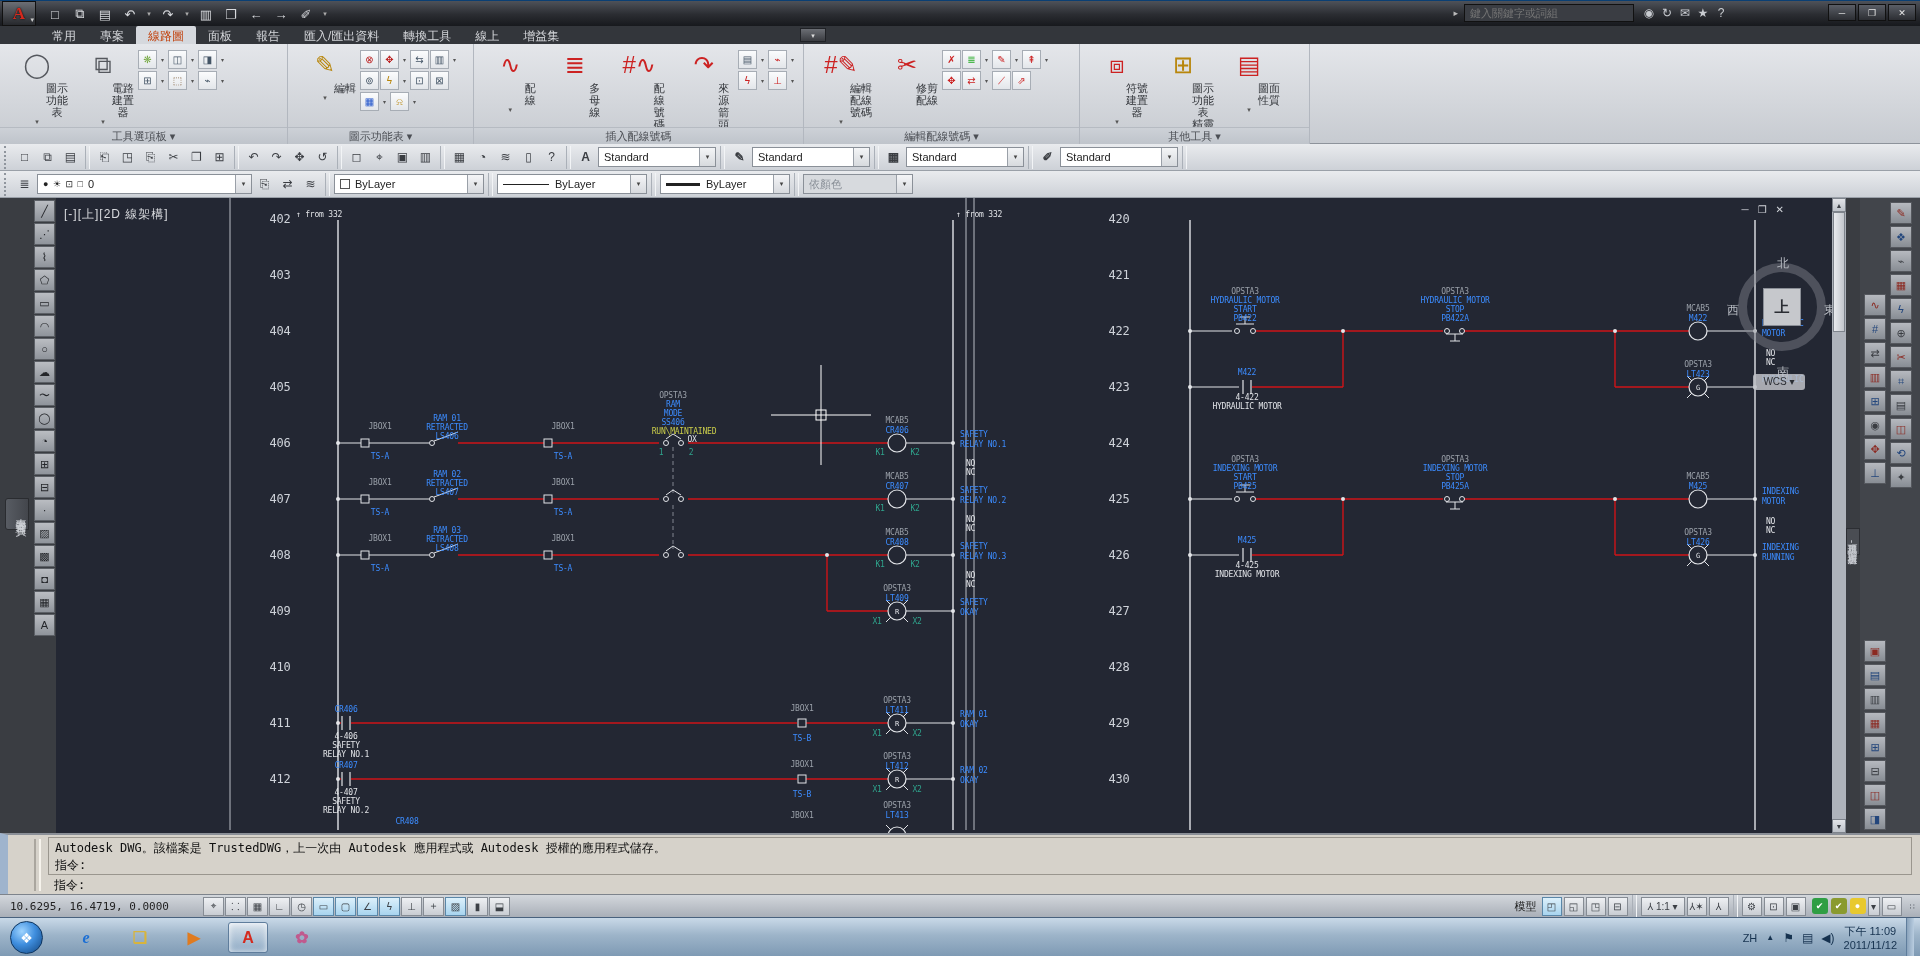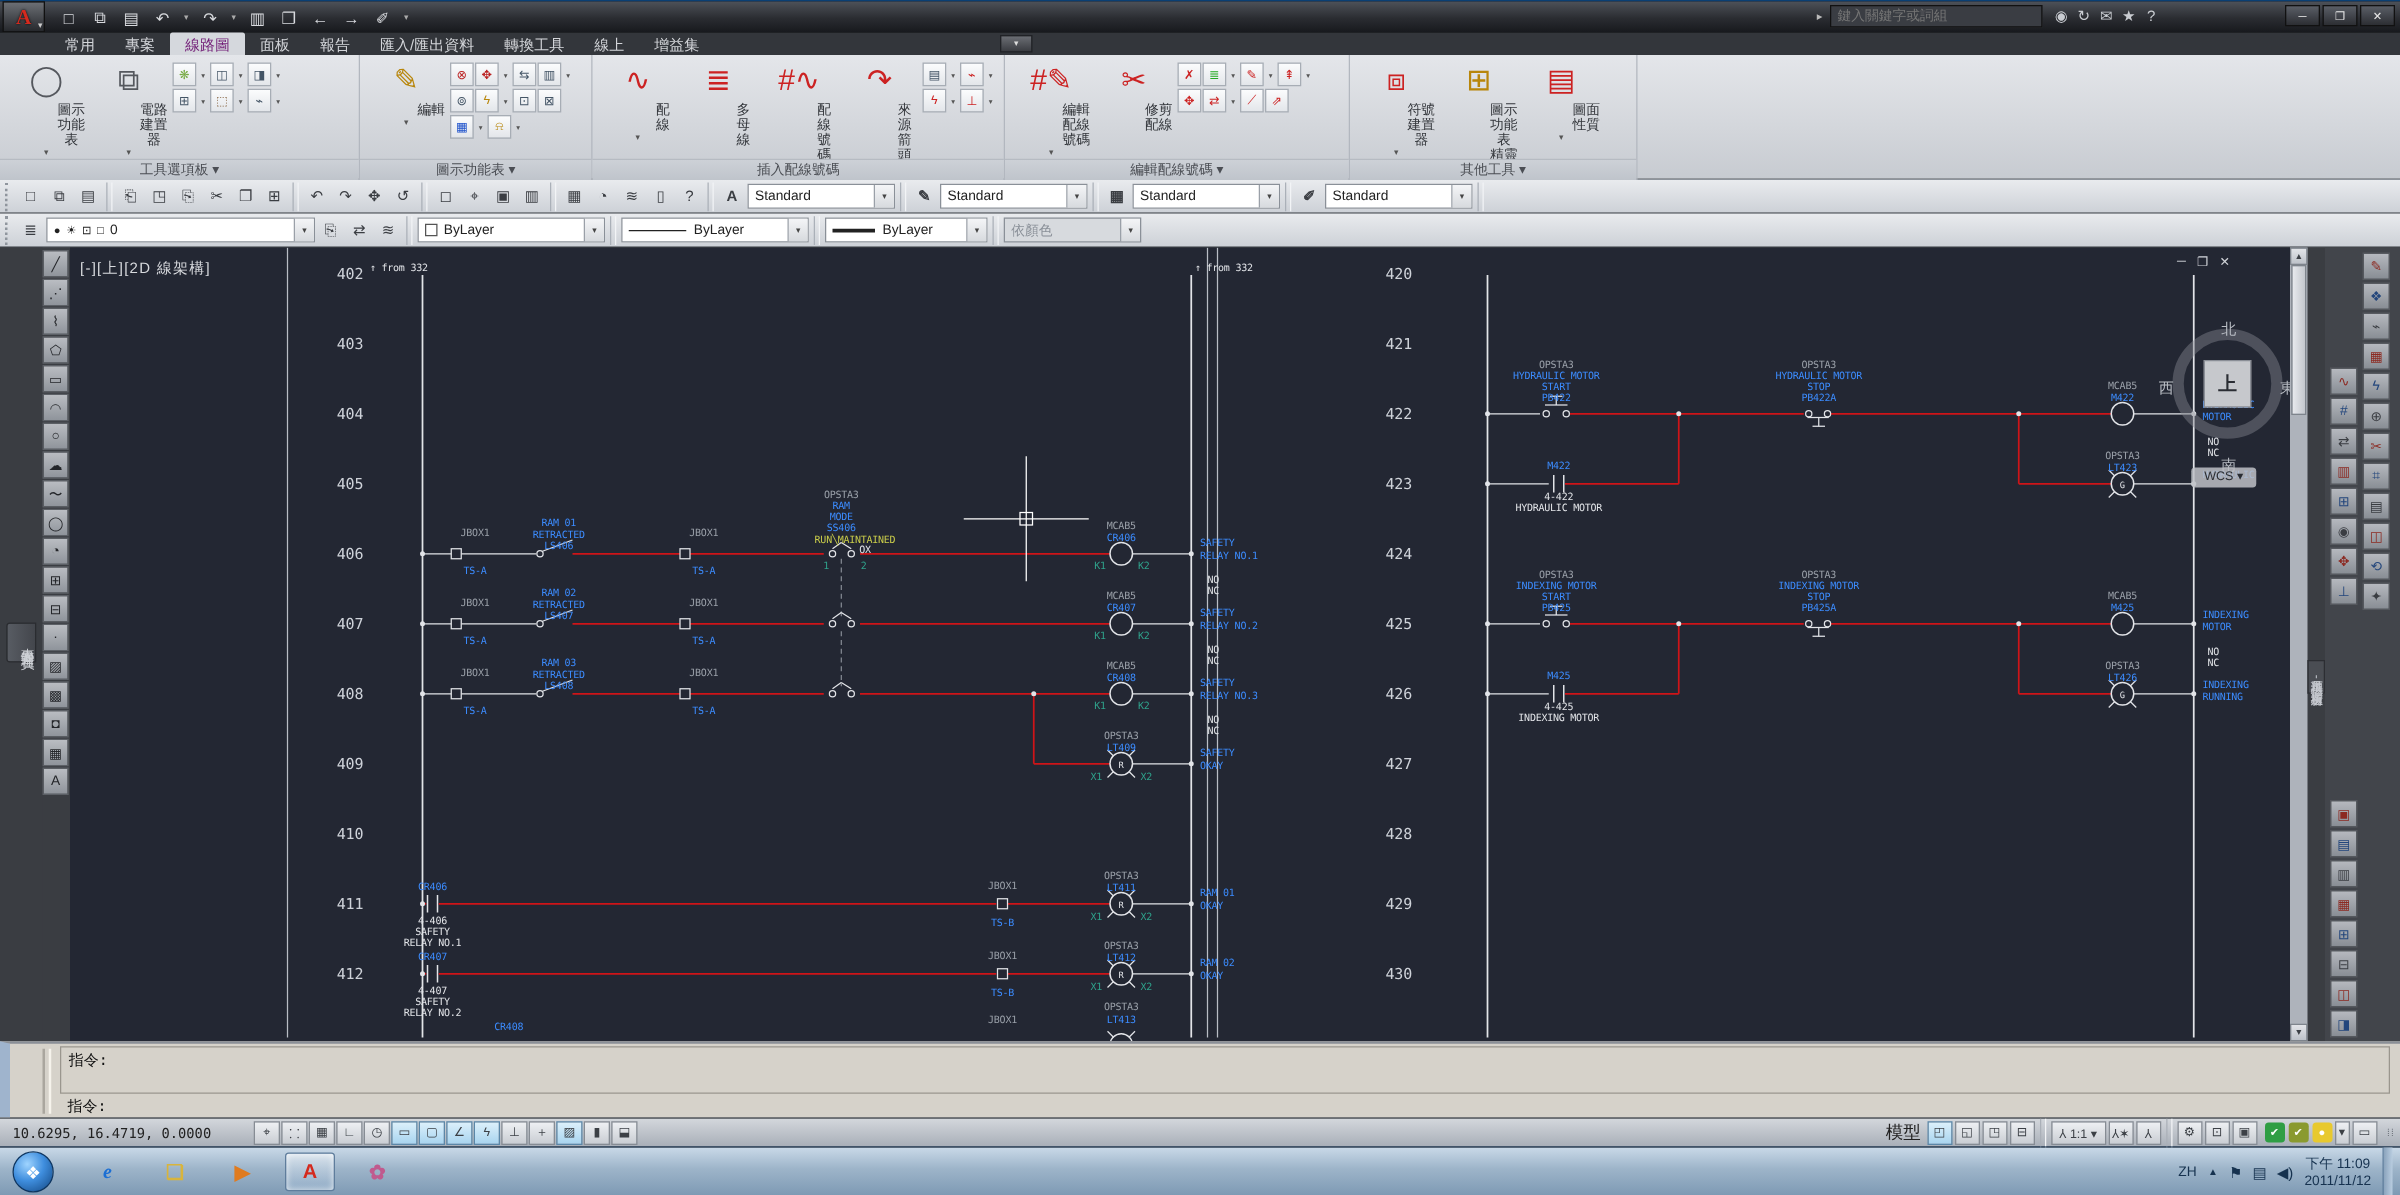--- a/index.html
+++ b/index.html
@@ -29,21 +29,21 @@
   .ic-ic { color:#c9ccd1; font-size:12px; width:18px; text-align:center; }
   #winctl { position:absolute; right:4px; top:3px; display:flex; gap:2px; }
   .wbtn { width:28px; height:17px; background:linear-gradient(#5a5e66,#2c2e33);
     border:1px solid #111; color:#e8e8e8; font-size:9px; display:flex;
     align-items:center; justify-content:center; }
 
   
   #tabrow { position:absolute; left:0; top:26px; width:1920px; height:18px; background:#33363b; }
   #tabs { display:flex; height:24px; padding-left:40px; }
   .rtab { padding:2px 12px 0 12px; font-size:12px; color:#d4d6da; height:18px; }
-  .rtab.active { background:#d5d8dd; color:#701a75; border-radius:2px 2px 0 0; }
+  .rtab.active { background:#d5d8dd; color:#c2410c; border-radius:2px 2px 0 0; }
   #ribbonopt { position:absolute; left:800px; top:28px; width:26px; height:14px;
     background:linear-gradient(#6b6e74,#3a3c41); border:1px solid #202226;
     color:#ddd; font-size:7px; text-align:center; line-height:13px; }
 
   
   #ribbon { position:absolute; left:0; top:44px; width:1920px; height:100px;
     background:linear-gradient(#e4e6ea 0%, #d3d6db 60%, #c7cbd1 100%);
     border-bottom:1px solid #8d939b; display:flex; }
   .panel { height:100px; border-right:1px solid #b2b7bf; display:flex; flex-direction:column; }
   .pbody { flex:1; display:flex; align-items:flex-start; padding:4px 6px 0 6px; gap:4px; }
@@ -131,21 +131,21 @@
   
   #statusbar { position:absolute; left:0; top:894px; width:1920px; height:23px;
     background:linear-gradient(#d3d7dc,#a9afb8); border-top:1px solid #7e848c;
     display:flex; align-items:center; font-size:11px; color:#1e2averaging;gap:28px; }
   #coords { width:175px; padding-left:10px; font-family:"DejaVu Sans Mono", monospace; font-size:11px; color:#222; }
   .stgl { width:21px; height:19px; border:1px solid #868c94; margin-right:1px;
     background:linear-gradient(#eef0f3,#c9cdd3); color:#3c4046; font-size:10px;
     display:flex; align-items:center; justify-content:center; }
   .stgl.on { background:linear-gradient(#dcf0fb,#a8d4ef); border-color:#5b87a8; }
   #sright { margin-left:auto; display:flex; align-items:center; gap:2px; padding-right:4px; color:#222; }
-  #modellab { font-size:14px; margin-right:3px; }
+  #modellab { font-size:11px; margin-right:3px; }
   .srbtn { width:20px; height:19px; border:1px solid #868c94; background:linear-gradient(#eef0f3,#c9cdd3);
     color:#3c4046; font-size:10px; display:flex; align-items:center; justify-content:center; }
   .srbtn.on { background:linear-gradient(#dcf0fb,#a8d4ef); border-color:#5b87a8; }
   .srbtn.wide { width:44px; font-size:10px; }
   .traydot { width:16px; height:16px; border-radius:3px; color:#fff; font-size:9px;
     display:flex; align-items:center; justify-content:center; }
   #sgrip { color:#6a7078; font-size:8px; letter-spacing:1px; margin-left:6px; }
 
   
   #taskbar { position:absolute; left:0; top:917px; width:1920px; height:39px;
@@ -869,20 +869,21 @@
         <div class="dockbtn" style="color: rgb(58, 61, 66);">⊟</div>
         <div class="dockbtn" style="color: rgb(140, 42, 34);">◫</div>
         <div class="dockbtn" style="color: rgb(35, 70, 124);">◨</div>
       </div>
   </div>
 </div>
 
 <div id="cmd">
   <div id="cmdgrip"></div>
   <div id="cmdhist">
+    <div>Autodesk DWG。該檔案是 TrustedDWG，上一次由 Autodesk 應用程式或 Autodesk 授權的應用程式儲存。</div>
     <div>指令:</div>
   </div>
   <div id="cmdline">指令:</div>
 </div>
 
 <div id="statusbar">
   <div id="coords">10.6295, 16.4719, 0.0000</div>
   <div id="stoggles" style="display:flex">
       <span class="stgl">⌖</span>
       <span class="stgl">⸬</span>

